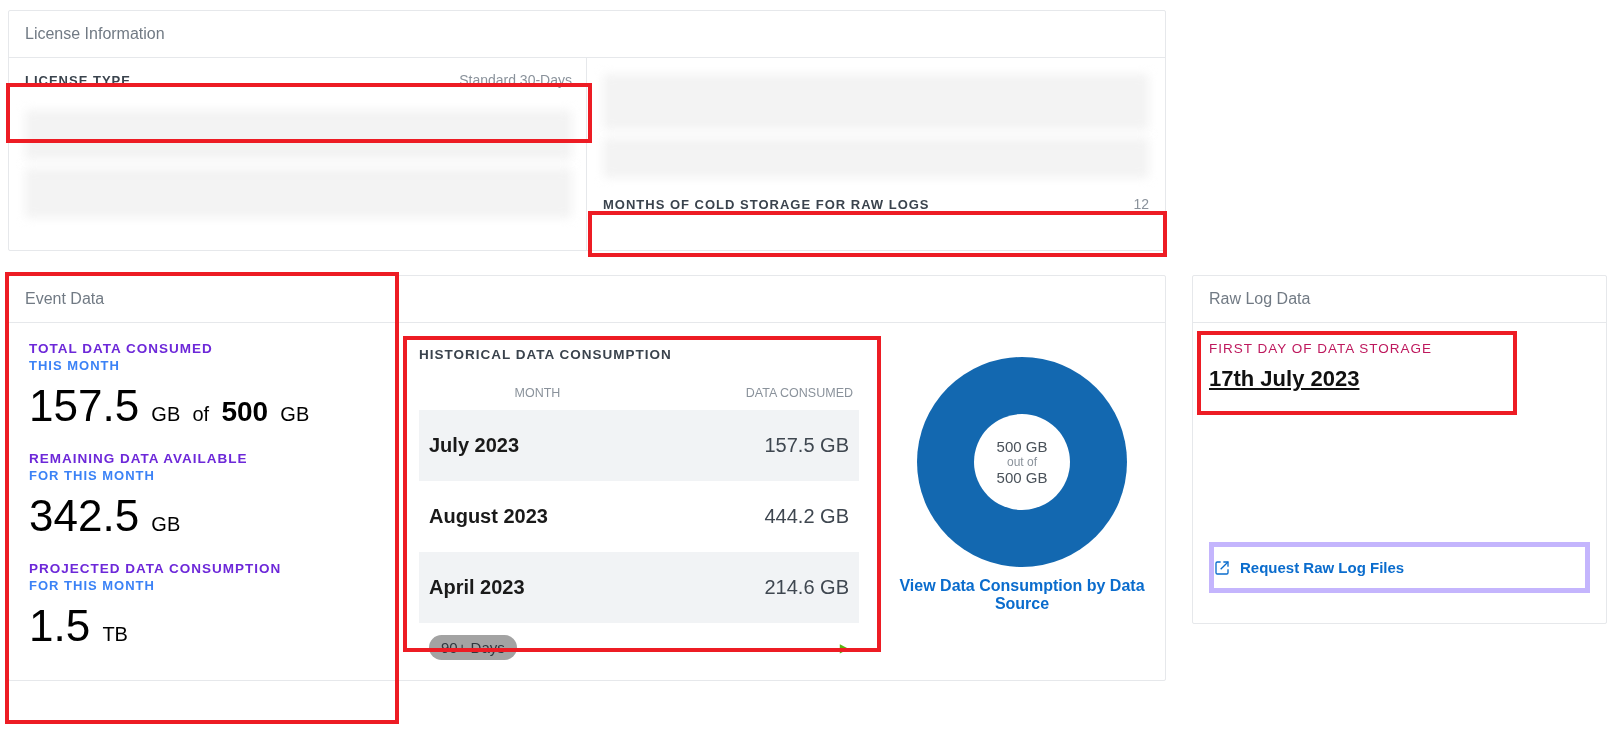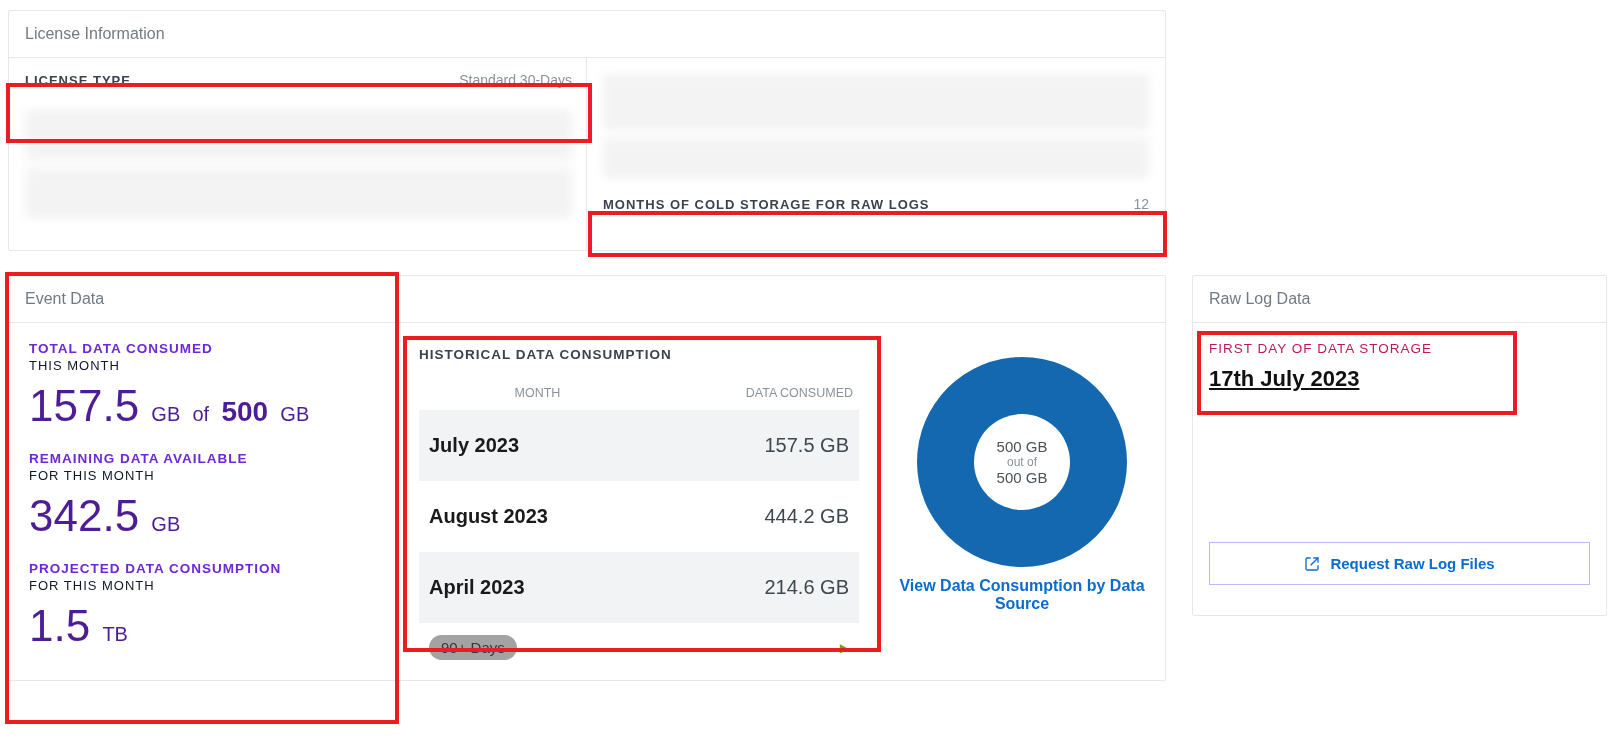--- a/index.html
+++ b/index.html
@@ -76,28 +76,28 @@
 
   .stat-label {
     font-size: 13.5px;
     letter-spacing: 1px;
     font-weight: 600;
     color: #6d28d9;
   }
   .stat-sub {
     font-size: 13px;
     letter-spacing: 1px;
-    font-weight: 400;
-    color: #0f172a;
+    font-weight: 700;
+    color: #3b82f6;
     margin-top: 2px;
   }
   .stat-value {
     font-size: 44px;
     font-weight: 400;
-    color: #4c1d95;
+    color: #000000;
     margin: 8px 0 18px 0;
   }
   .stat-value .unit { font-size: 20px; font-weight: 400; }
   .stat-value .unit-lg { font-size: 28px; font-weight: 600; }
 
   .stat-block { margin-bottom: 20px; }
 
   
   .hist-title {
     font-size: 13.5px;
@@ -195,23 +195,23 @@
   .hl-first-day {
     position: absolute;
     left: 4px; top: 8px;
     width: 320px; height: 84px;
     border: 4px solid #ed1c24;
     pointer-events: none;
   }
   .request-btn {
     display: flex;
     align-items: center;
-    justify-content: center;
+    justify-content: flex-start;
     gap: 10px;
-    border: 1px solid #c4b5fd;
+    border: 5px solid #c4b5fd;
     color: #0a6ccd;
     background: #fff;
     font-size: 15px;
     font-weight: 600;
     width: 100%;
     padding: 12px 0;
     margin-top: 150px;
     cursor: pointer;
   }
   .request-btn svg { width: 16px; height: 16px; }

